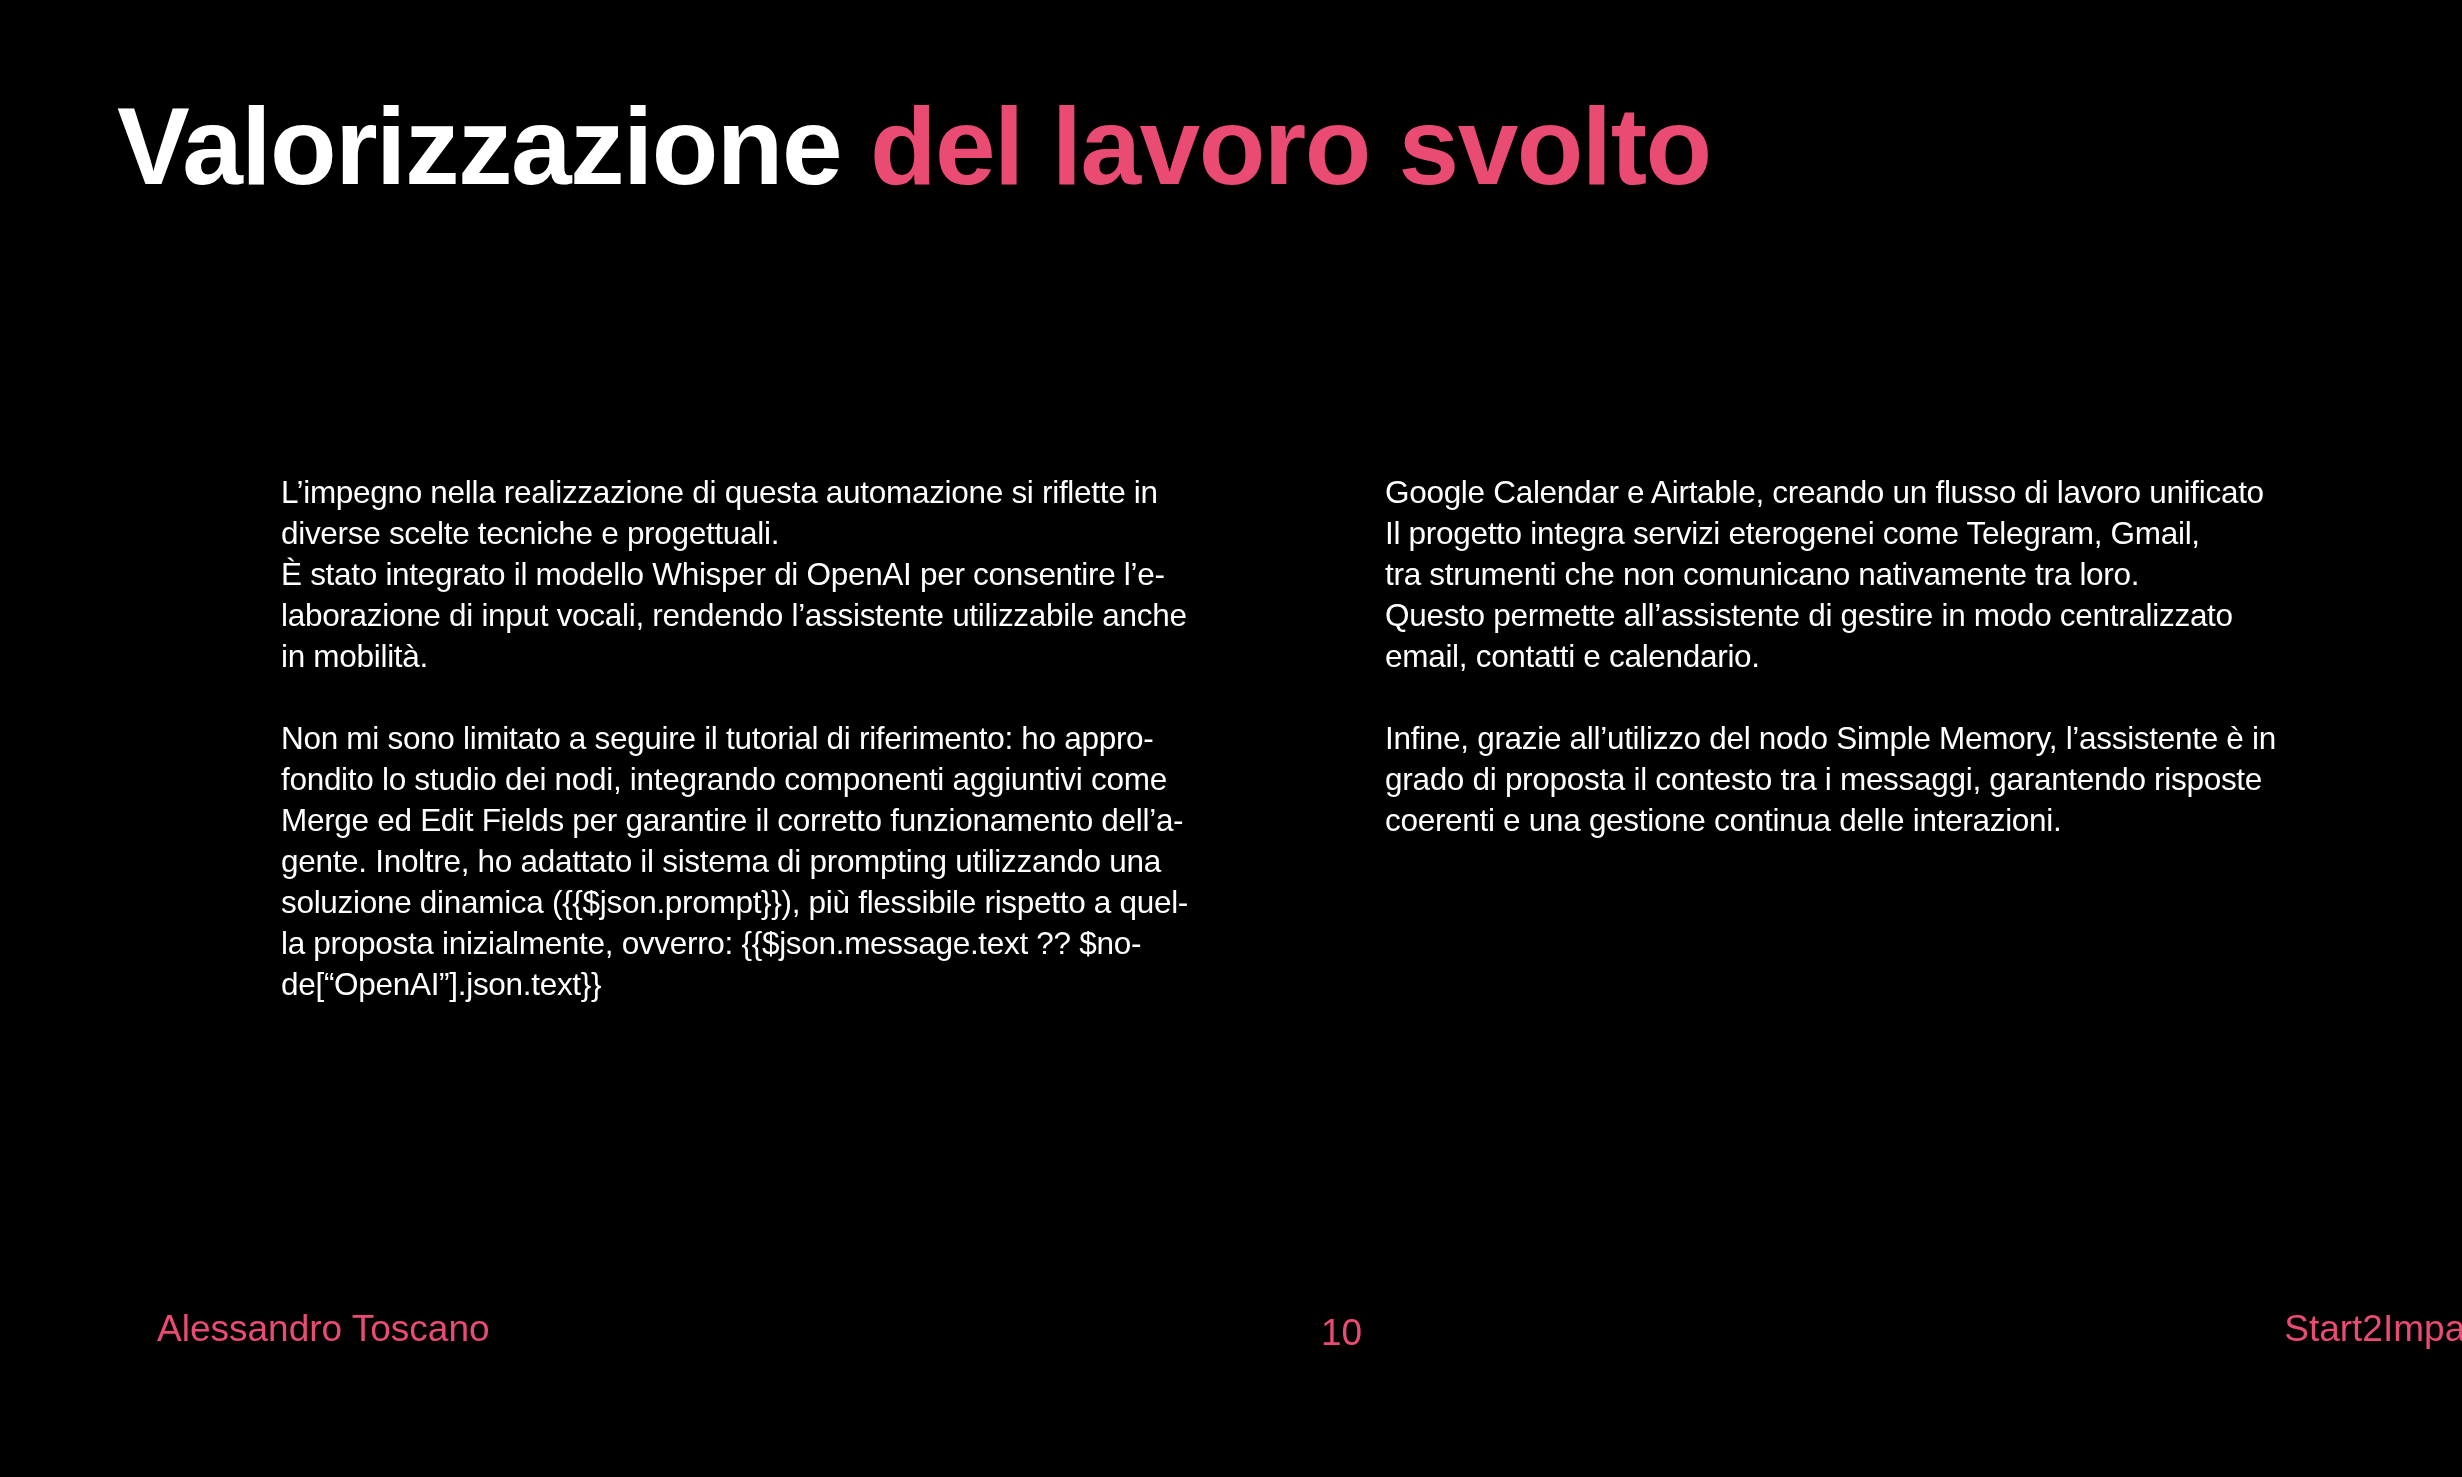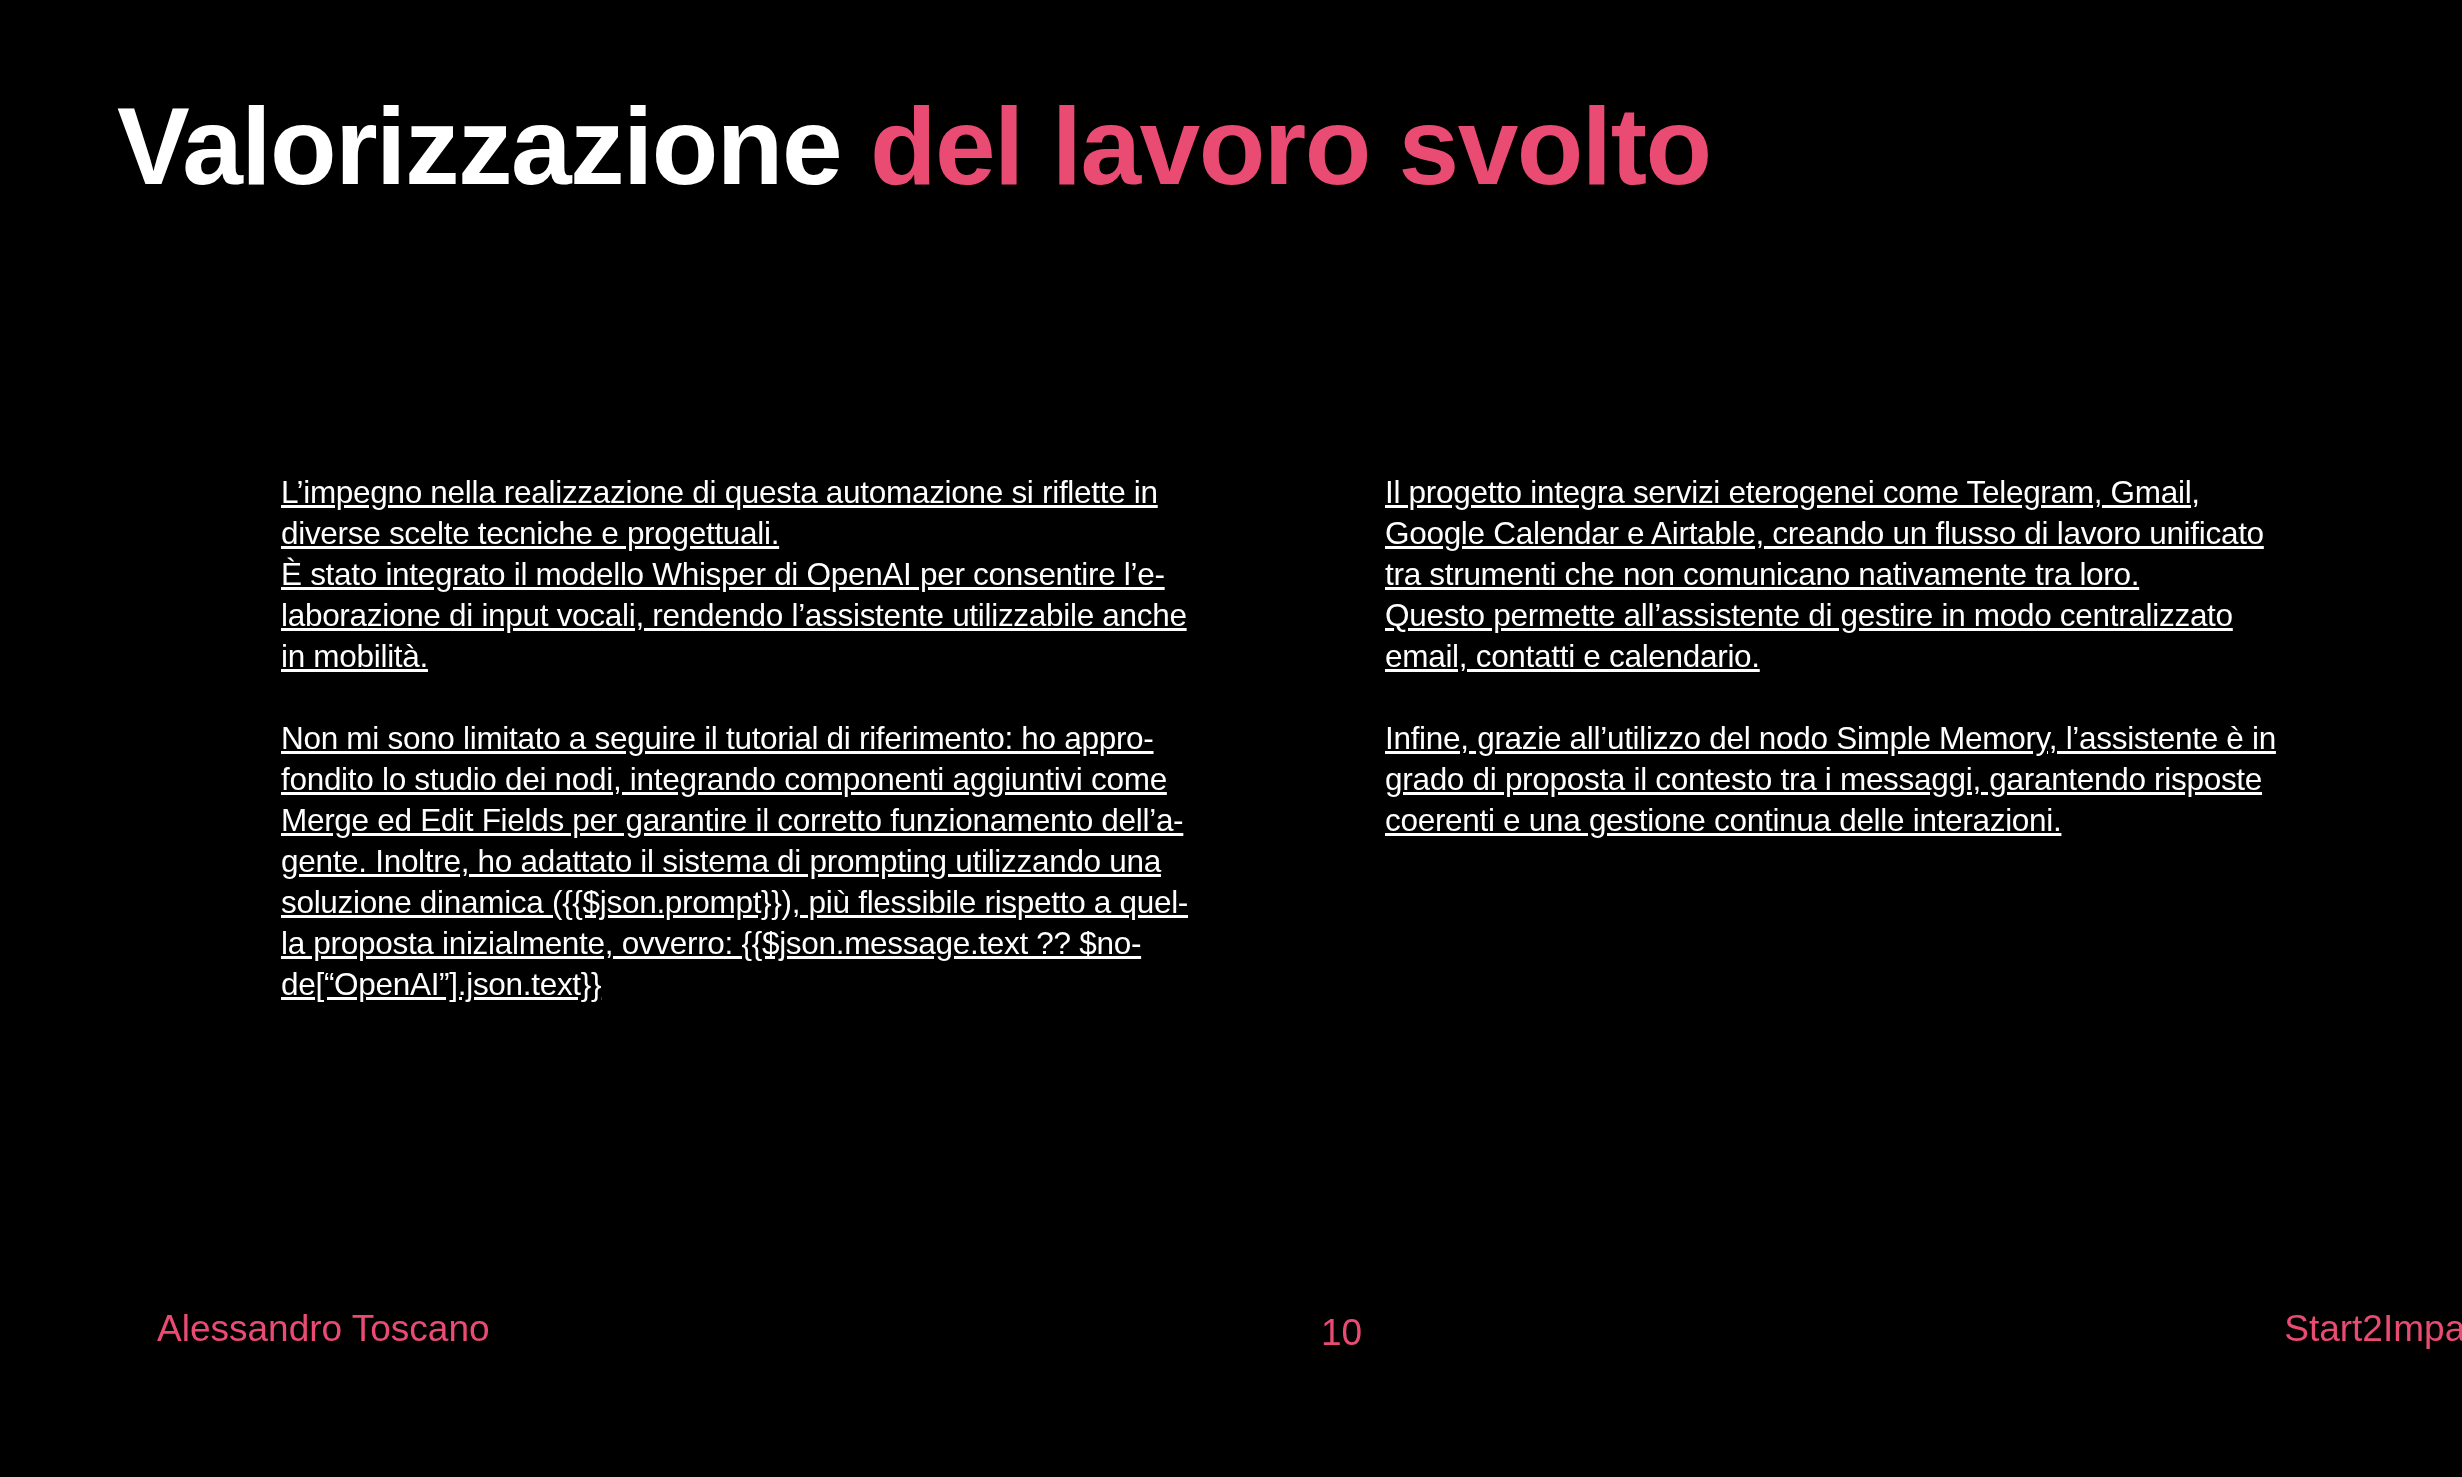--- a/index.html
+++ b/index.html
@@ -40,21 +40,21 @@
       position: absolute;
       top: 472px;
       width: 1044px;
       font-size: 31.5px;
       line-height: 41px;
       color: #ffffff;
       letter-spacing: -0.3px;
     }
     .column.left { left: 281px; }
     .column.right { left: 1385px; }
-    .para { margin: 0 0 41px 0; text-decoration: underline; }
+    .para { margin: 0 0 41px 0; }
     .para .line { display: block; white-space: pre; }
 
     .footer-item {
       position: absolute;
       top: 1307px;
       font-size: 37px;
       line-height: 44px;
       color: #E94B72;
       font-weight: 300;
       white-space: nowrap;
@@ -88,22 +88,22 @@
       <span class="line">Merge ed Edit Fields per garantire il corretto funzionamento dell’a-</span>
       <span class="line">gente. Inoltre, ho adattato il sistema di prompting utilizzando una</span>
       <span class="line">soluzione dinamica ({{$json.prompt}}), più flessibile rispetto a quel-</span>
       <span class="line">la proposta inizialmente, ovverro: {{$json.message.text ?? $no-</span>
       <span class="line">de[“OpenAI”].json.text}}</span>
     </p>
   </div>
 
   <div class="column right">
     <p class="para">
+      <span class="line">Google Calendar e Airtable, creando un flusso di lavoro unificato</span>
       <span class="line">Il progetto integra servizi eterogenei come Telegram, Gmail,</span>
-      <span class="line">Google Calendar e Airtable, creando un flusso di lavoro unificato</span>
       <span class="line">tra strumenti che non comunicano nativamente tra loro.</span>
       <span class="line">Questo permette all’assistente di gestire in modo centralizzato</span>
       <span class="line">email, contatti e calendario.</span>
     </p>
     <p class="para">
       <span class="line">Infine, grazie all’utilizzo del nodo Simple Memory, l’assistente è in</span>
       <span class="line">grado di proposta il contesto tra i messaggi, garantendo risposte</span>
       <span class="line">coerenti e una gestione continua delle interazioni.</span>
     </p>
   </div>

